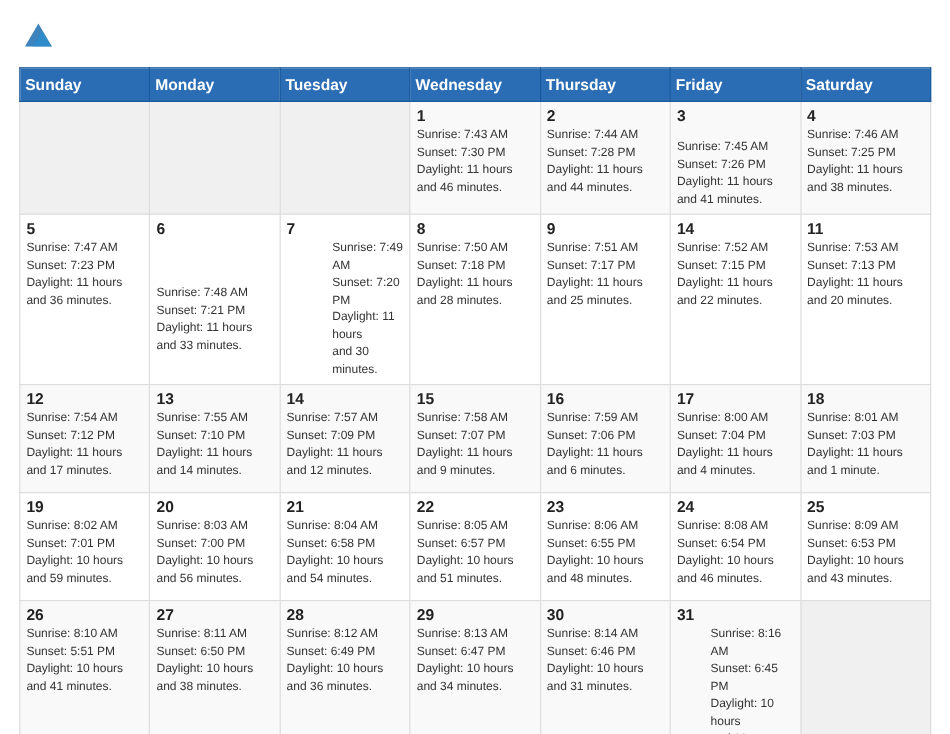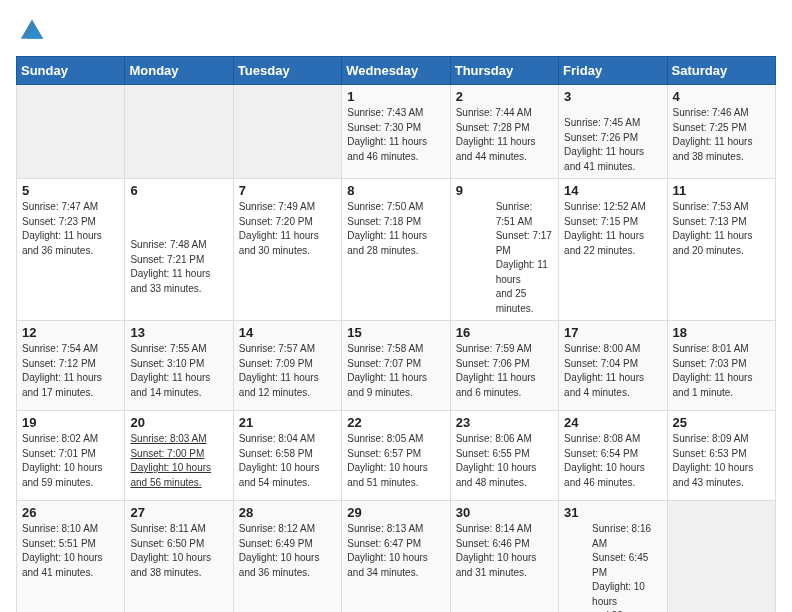--- a/index.html
+++ b/index.html
@@ -175,42 +175,42 @@
         </td>
         <td>
           <span class="day-num">6</span>
           <div class="day-info" style="white-space: pre-line; margin-top: 40px;">Sunrise: 7:48 AM
 Sunset: 7:21 PM
 Daylight: 11 hours
 and 33 minutes.</div>
         </td>
         <td>
           <span class="day-num">7</span>
-          <div class="day-info" style="white-space: pre-line;">Sunrise: 7:49 AM
+          <div class="day-info" style="white-space: pre-line; margin-left: 38px;">Sunrise: 7:49 AM
 Sunset: 7:20 PM
 Daylight: 11 hours
 and 30 minutes.</div>
         </td>
         <td>
           <span class="day-num">8</span>
           <div class="day-info" style="white-space: pre-line;">Sunrise: 7:50 AM
 Sunset: 7:18 PM
 Daylight: 11 hours
 and 28 minutes.</div>
         </td>
         <td>
           <span class="day-num">9</span>
-          <div class="day-info" style="white-space: pre-line; margin-left: 40px;">Sunrise: 7:51 AM
+          <div class="day-info" style="white-space: pre-line;">Sunrise: 7:51 AM
 Sunset: 7:17 PM
 Daylight: 11 hours
 and 25 minutes.</div>
         </td>
         <td>
           <span class="day-num">14</span>
-          <div class="day-info" style="white-space: pre-line;">Sunrise: 12:52 AM
+          <div class="day-info" style="white-space: pre-line;">Sunrise: 7:52 AM
 Sunset: 7:15 PM
 Daylight: 11 hours
 and 22 minutes.</div>
         </td>
         <td>
           <span class="day-num">11</span>
           <div class="day-info" style="white-space: pre-line;">Sunrise: 7:53 AM
 Sunset: 7:13 PM
 Daylight: 11 hours
 and 20 minutes.</div>
@@ -220,21 +220,21 @@
         <td>
           <span class="day-num">12</span>
           <div class="day-info" style="white-space: pre-line;">Sunrise: 7:54 AM
 Sunset: 7:12 PM
 Daylight: 11 hours
 and 17 minutes.</div>
         </td>
         <td>
           <span class="day-num">13</span>
           <div class="day-info" style="white-space: pre-line;">Sunrise: 7:55 AM
-Sunset: 3:10 PM
+Sunset: 7:10 PM
 Daylight: 11 hours
 and 14 minutes.</div>
         </td>
         <td>
           <span class="day-num">14</span>
           <div class="day-info" style="white-space: pre-line;">Sunrise: 7:57 AM
 Sunset: 7:09 PM
 Daylight: 11 hours
 and 12 minutes.</div>
         </td>
@@ -270,21 +270,21 @@
       <tr>
         <td>
           <span class="day-num">19</span>
           <div class="day-info" style="white-space: pre-line;">Sunrise: 8:02 AM
 Sunset: 7:01 PM
 Daylight: 10 hours
 and 59 minutes.</div>
         </td>
         <td>
           <span class="day-num">20</span>
-          <div class="day-info" style="white-space: pre-line; text-decoration: underline;">Sunrise: 8:03 AM
+          <div class="day-info" style="white-space: pre-line;">Sunrise: 8:03 AM
 Sunset: 7:00 PM
 Daylight: 10 hours
 and 56 minutes.</div>
         </td>
         <td>
           <span class="day-num">21</span>
           <div class="day-info" style="white-space: pre-line;">Sunrise: 8:04 AM
 Sunset: 6:58 PM
 Daylight: 10 hours
 and 54 minutes.</div>

